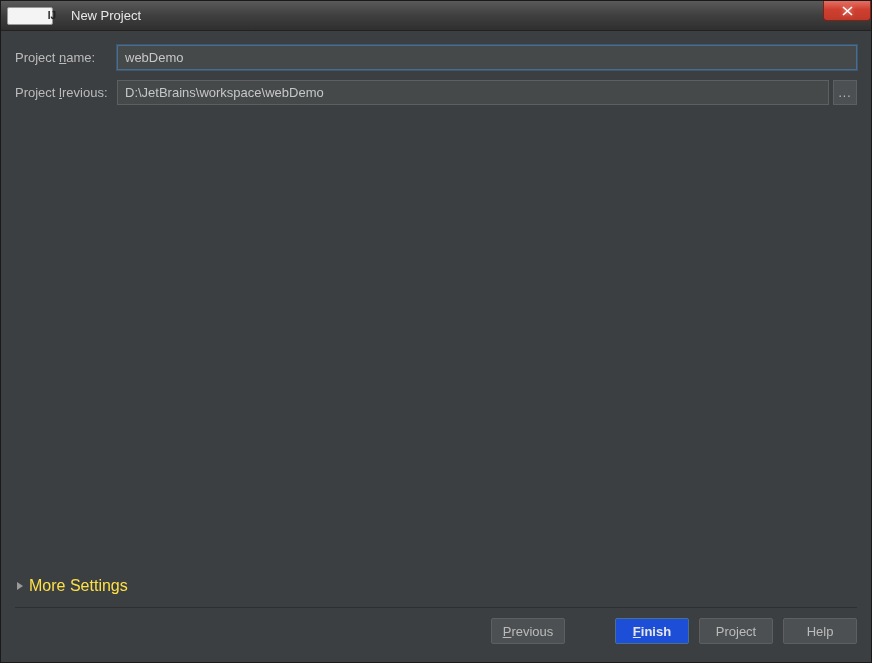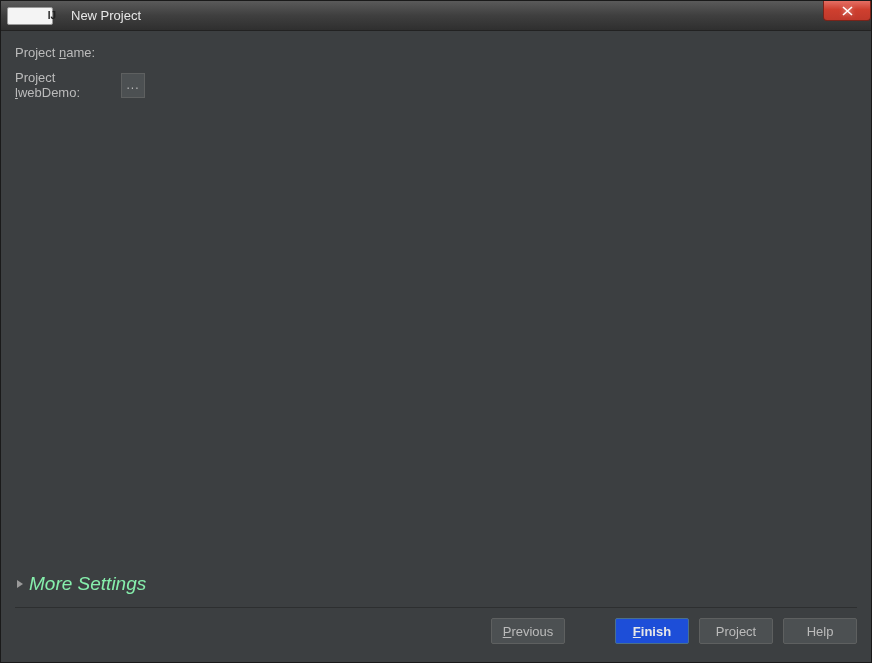--- a/index.html
+++ b/index.html
@@ -132,23 +132,22 @@
     .triangle-right {
       width: 0;
       height: 0;
       border-top: 4px solid transparent;
       border-bottom: 4px solid transparent;
       border-left: 6px solid #9a9a9a;
       margin-right: 6px;
       margin-left: 2px;
     }
     .more-settings-label {
-      color: #86efac;
-      font-size: 19px;
-      font-style: italic;
+      color: #fde047;
+      font-size: 16px;
     }
     .divider {
       height: 1px;
       background: #2d2f30;
       margin: 0 0 10px 0;
     }
     .button-row {
       display: flex;
       justify-content: flex-end;
       gap: 10px;
@@ -195,26 +194,28 @@
       </svg>
     </div>
   </div>
 
   <div class="content">
 
     <div class="form-row">
       <div class="form-label">
         <span>Project </span><span class="u">n</span><span>ame:</span>
       </div>
+      <input type="text" class="text-input focus" value="webDemo" style="">
     </div>
 
     <div class="form-row">
       <div class="form-label">
-        <span>Project </span><span class="u">l</span><span>webDemo:</span>
-      </div>
+        <span>Project </span><span class="u">l</span><span>revious:</span>
+      </div>
+      <input type="text" class="text-input" value="D:\JetBrains\workspace\webDemo" style="">
       <div class="browse-btn">
         <span>...</span>
       </div>
     </div>
 
     <div class="spacer"></div>
 
     <div class="more-settings-row">
       <div class="triangle-right"></div>
       <div class="more-settings-label">

